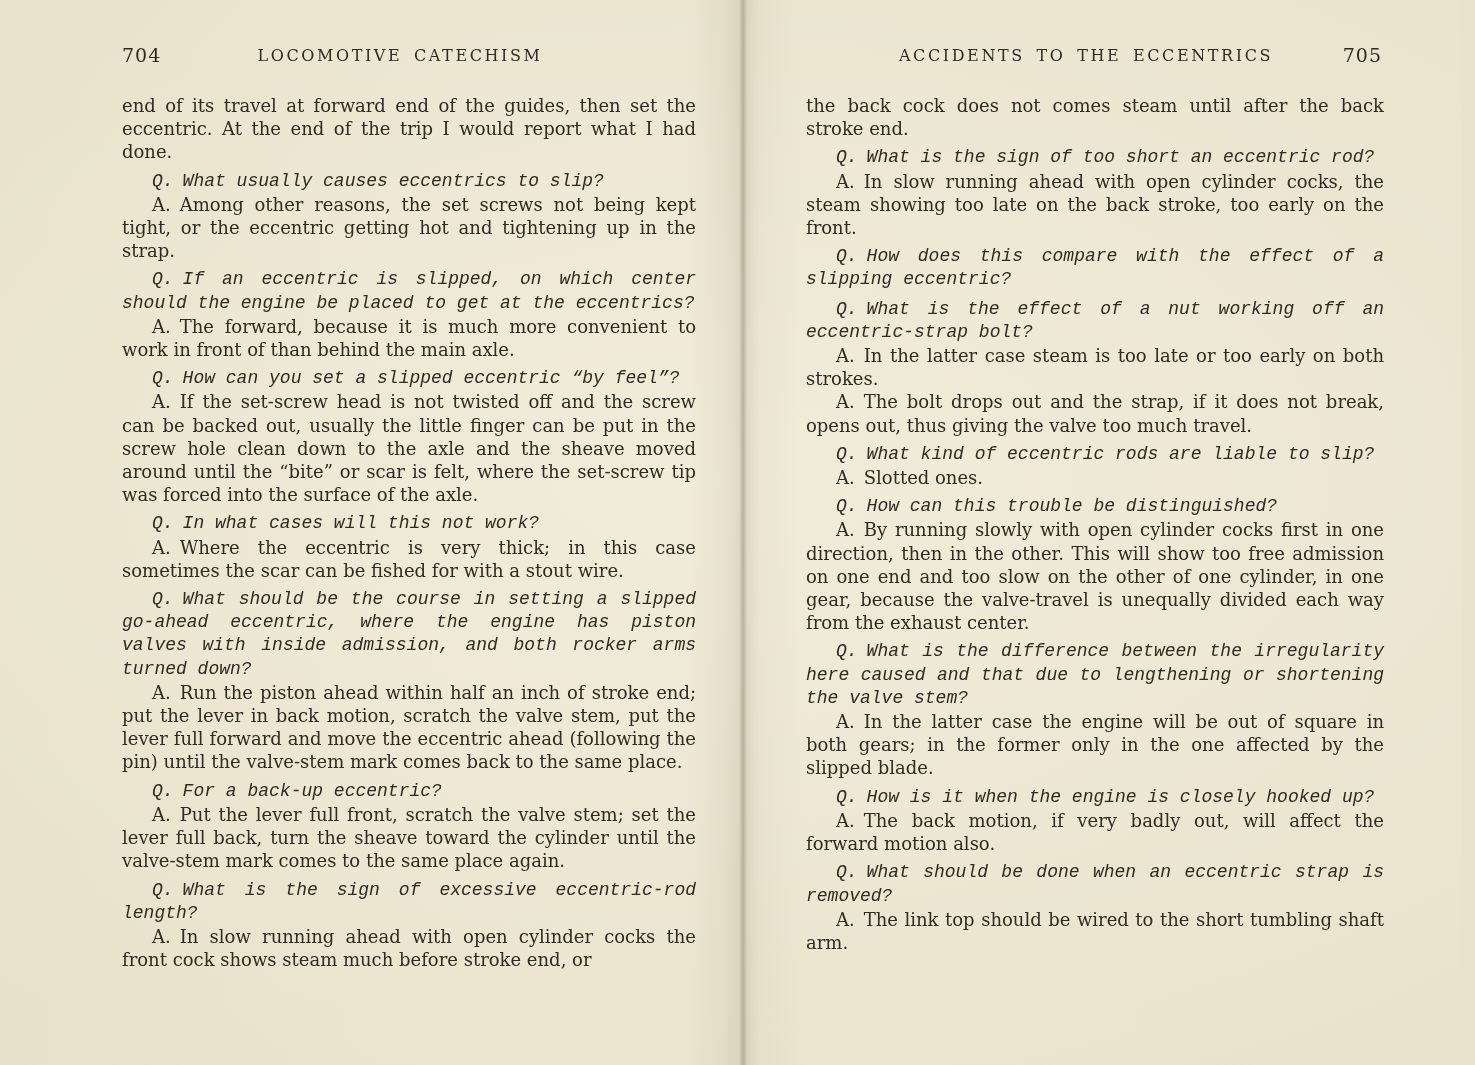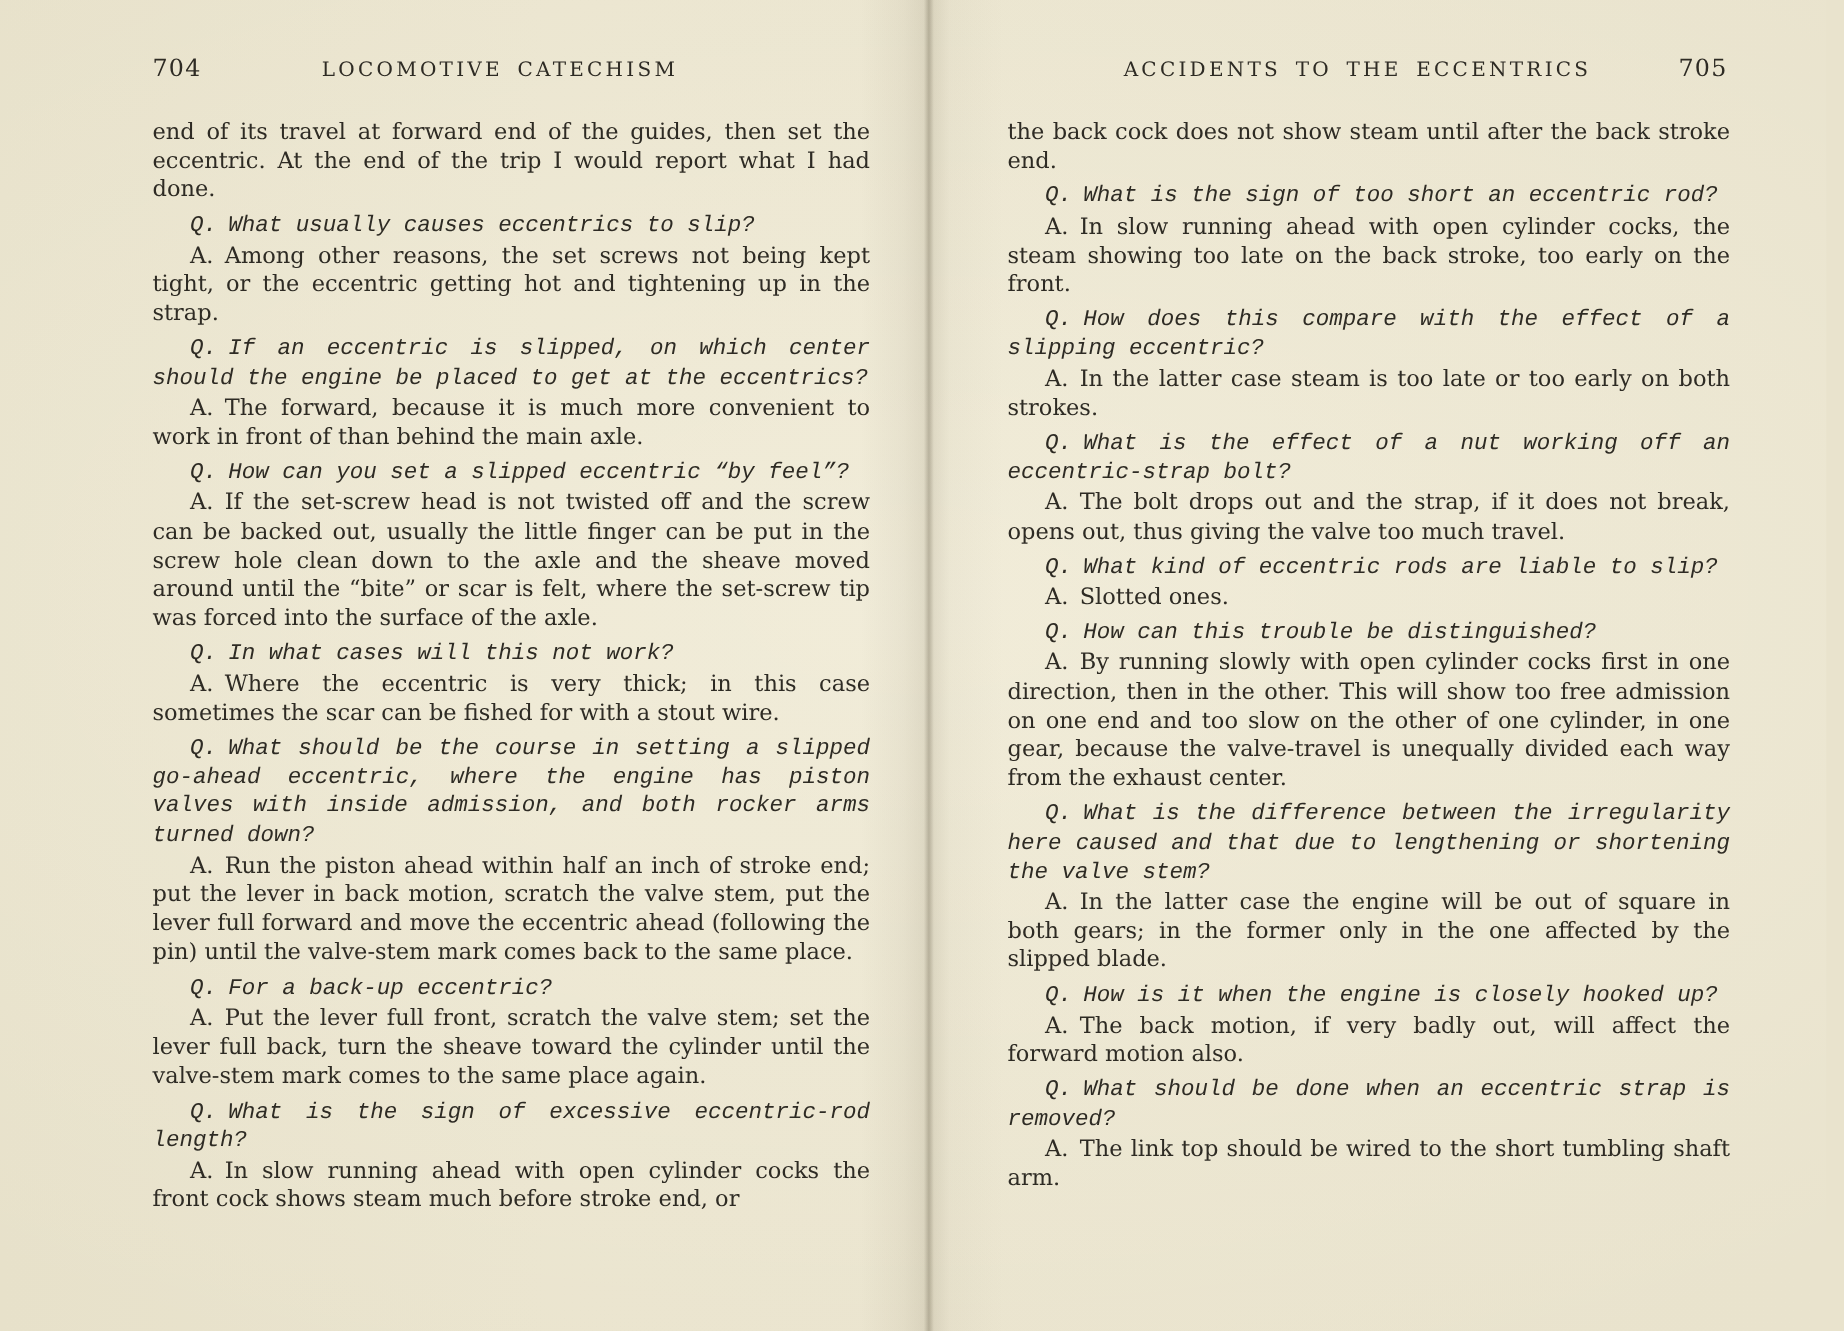--- a/index.html
+++ b/index.html
@@ -80,26 +80,26 @@
         <p class="para answer"><span class="prefix">A. </span>In slow running ahead with open cylinder cocks the front cock shows steam much before stroke end, or</p>
       </div>
   </div>
 
   <div class="page page-right">
     <div class="pagehead">
       <span class="runhead">ACCIDENTS TO THE ECCENTRICS</span>
       <span class="pagenum">705</span>
     </div>
     <div class="pagebody">
-        <p class="para plain">the back cock does not show steam until after the back stroke end.</p>
+        <p class="para plain">the back cock does not comes steam until after the back stroke end.</p>
         <p class="para question"><span class="prefix">Q. </span>What is the sign of too short an eccentric rod?</p>
         <p class="para answer"><span class="prefix">A. </span>In slow running ahead with open cylinder cocks, the steam showing too late on the back stroke, too early on the front.</p>
         <p class="para question"><span class="prefix">Q. </span>How does this compare with the effect of a slipping eccentric?</p>
+        <p class="para question"><span class="prefix">Q. </span>What is the effect of a nut working off an eccentric-strap bolt?</p>
         <p class="para answer"><span class="prefix">A. </span>In the latter case steam is too late or too early on both strokes.</p>
-        <p class="para question"><span class="prefix">Q. </span>What is the effect of a nut working off an eccentric-strap bolt?</p>
         <p class="para answer"><span class="prefix">A. </span>The bolt drops out and the strap, if it does not break, opens out, thus giving the valve too much travel.</p>
         <p class="para question"><span class="prefix">Q. </span>What kind of eccentric rods are liable to slip?</p>
         <p class="para answer"><span class="prefix">A. </span>Slotted ones.</p>
         <p class="para question"><span class="prefix">Q. </span>How can this trouble be distinguished?</p>
         <p class="para answer"><span class="prefix">A. </span>By running slowly with open cylinder cocks first in one direction, then in the other.  This will show too free admission on one end and too slow on the other of one cylinder, in one gear, because the valve-travel is unequally divided each way from the exhaust center.</p>
         <p class="para question"><span class="prefix">Q. </span>What is the difference between the irregularity here caused and that due to lengthening or shortening the valve stem?</p>
         <p class="para answer"><span class="prefix">A. </span>In the latter case the engine will be out of square in both gears; in the former only in the one affected by the slipped blade.</p>
         <p class="para question"><span class="prefix">Q. </span>How is it when the engine is closely hooked up?</p>
         <p class="para answer"><span class="prefix">A. </span>The back motion, if very badly out, will affect the forward motion also.</p>
         <p class="para question"><span class="prefix">Q. </span>What should be done when an eccentric strap is removed?</p>

